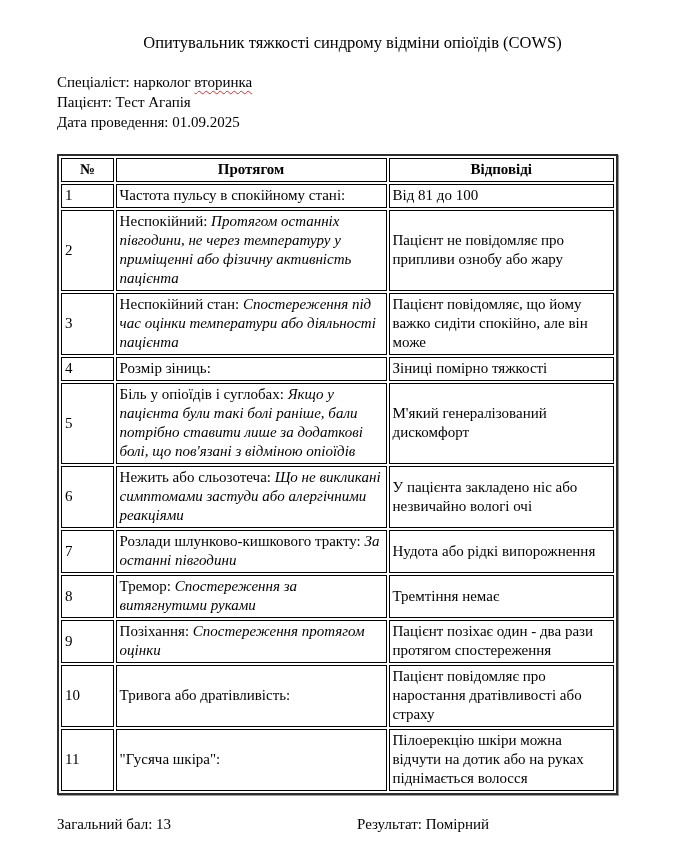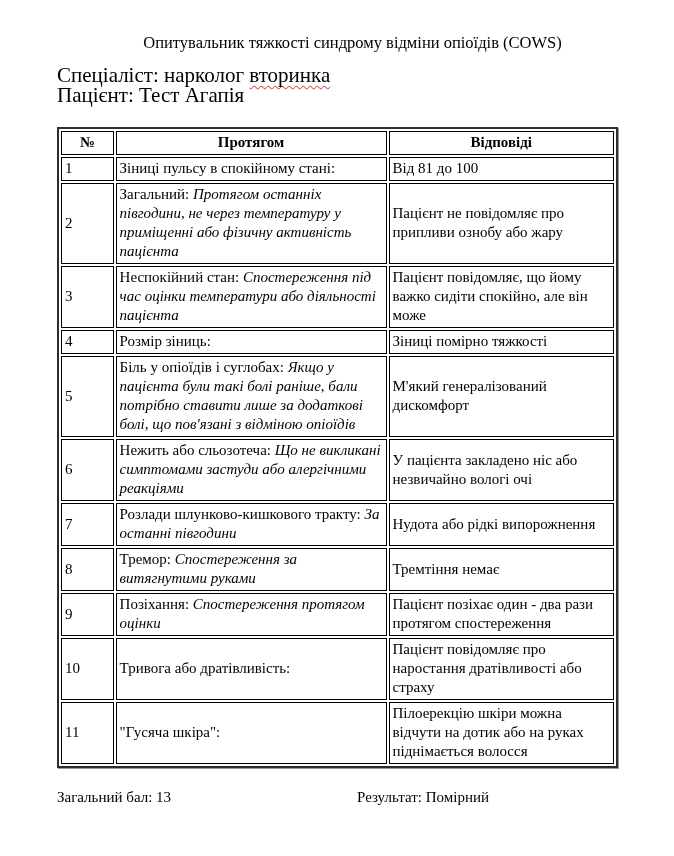--- a/index.html
+++ b/index.html
@@ -23,22 +23,22 @@
   }
   .doc-title {
     text-align: center;
     font-size: 16.5px;
     line-height: 20px;
     margin: 0 0 0 30px;
     font-weight: normal;
     white-space: nowrap;
   }
   .info-block {
-    margin-top: 12px;
-    font-size: 21px;
+    margin-top: 19px;
+    font-size: 15px;
     line-height: 20px;
   }
   .misspelled {
     text-decoration-line: underline;
     text-decoration-style: wavy;
     text-decoration-color: #ff1c1c;
     text-decoration-thickness: 1px;
     text-underline-offset: 3px;
     text-decoration-skip-ink: none;
   }
@@ -81,45 +81,46 @@
 </head>
 <body>
 
 <div class="page">
 
   <h1 class="doc-title">Опитувальник тяжкості синдрому відміни опіоїдів (COWS)</h1>
 
   <div class="info-block">
     <div><span>Спеціаліст: нарколог</span> <span class="misspelled">вторинка</span></div>
     <div>Пацієнт: Тест Агапія</div>
+    <div>Дата проведення: 01.09.2025</div>
   </div>
 
   <table class="doc-table">
     <colgroup>
       <col class="col-num">
       <col class="col-quest">
       <col class="col-answ">
     </colgroup>
     <thead>
       <tr>
         <th>№</th>
         <th>Протягом</th>
         <th>Відповіді</th>
       </tr>
     </thead>
     <tbody id="table-body">
   <tr>
     <td class="c-num"><span>1</span></td>
-    <td class="c-q"><span class="q-lead">Зіниці пульсу в спокійному стані:</span> <span class="q-note"></span></td>
+    <td class="c-q"><span class="q-lead">Частота пульсу в спокійному стані:</span> <span class="q-note"></span></td>
     <td class="c-a"><span>Від 81 до 100</span></td>
   </tr>
 
   <tr>
     <td class="c-num"><span>2</span></td>
-    <td class="c-q"><span class="q-lead">Загальний:</span> <span class="q-note">Протягом останніх півгодини, не через температуру у приміщенні або фізичну активність пацієнта</span></td>
+    <td class="c-q"><span class="q-lead">Неспокійний:</span> <span class="q-note">Протягом останніх півгодини, не через температуру у приміщенні або фізичну активність пацієнта</span></td>
     <td class="c-a"><span>Пацієнт не повідомляє про припливи ознобу або жару</span></td>
   </tr>
 
   <tr>
     <td class="c-num"><span>3</span></td>
     <td class="c-q"><span class="q-lead">Неспокійний стан:</span> <span class="q-note">Спостереження під час оцінки температури або діяльності пацієнта</span></td>
     <td class="c-a"><span>Пацієнт повідомляє, що йому важко сидіти спокійно, але він може</span></td>
   </tr>
 
   <tr>

